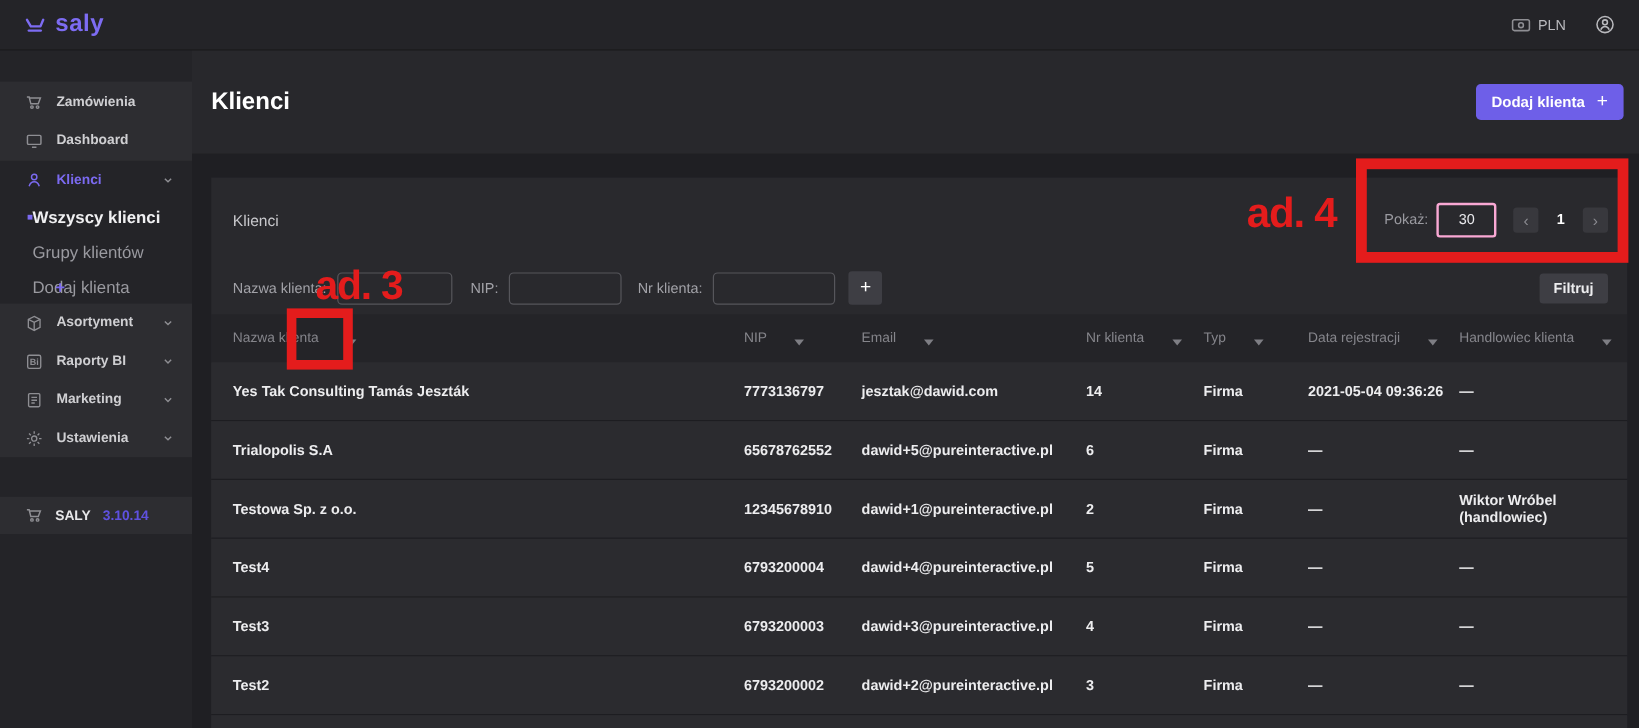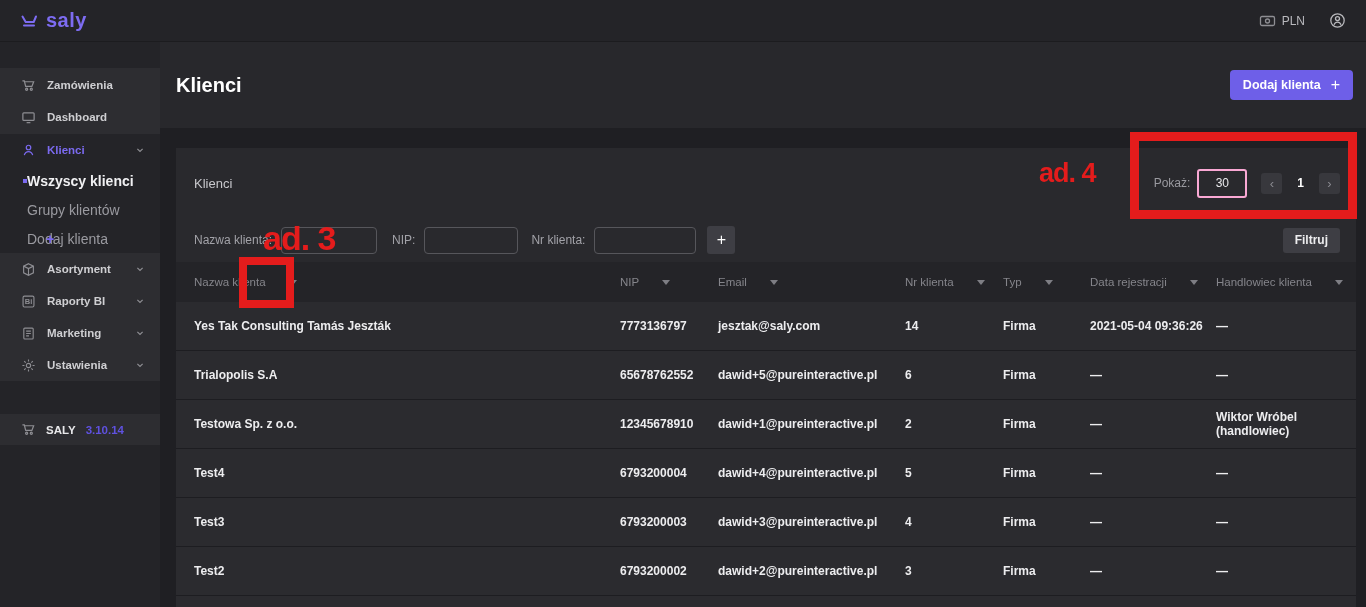--- a/index.html
+++ b/index.html
@@ -68,32 +68,32 @@
   .f-nip{width:94px;margin-right:13px;}
   .f-nr{width:102px;margin-right:11px;}
   .plus-btn{width:28px;height:28px;background:#3e3e44;border:none;border-radius:3px;color:#fff;
             font-size:16px;cursor:pointer;line-height:26px;padding:0;}
   .filter-btn{margin-left:auto;height:25px;padding:4px 12px;background:#3e3e44;border:none;border-radius:3px;
               color:#ededef;font-size:12px;font-weight:bold;cursor:pointer;font-family:"Liberation Sans",sans-serif;}
 
   
   .t-grid{display:grid;grid-template-columns:426px 98px 187px 98px 87px 126px 1fr;align-items:center;padding-left:18px;}
   .t-head{height:40px;background:#242428;color:#85858b;font-size:11.5px;}
-  .th{display:flex;align-items:center;gap:23px;cursor:pointer;}
+  .th{display:flex;align-items:flex-end;gap:23px;cursor:pointer;}
   .sort{width:0;height:0;border-left:4px solid transparent;border-right:4px solid transparent;
         border-top:5px solid #7e7e84;}
   .t-row{height:49px;background:#2b2b2f;border-bottom:1px solid #1d1d21;color:#ededef;
          font-size:12px;font-weight:bold;cursor:pointer;}
   .t-row-partial{height:11px;background:#2b2b2f;}
 
   
   .ann{position:absolute;z-index:10;pointer-events:none;}
   .ann-text{color:#e41c1c;font-weight:bold;letter-spacing:-1px;line-height:1;}
   .ann-ad3{left:263px;top:221px;font-size:34px;}
-  .ann-ad4{left:1039px;top:160px;font-size:27px;}
+  .ann-ad4{left:1039px;top:160px;font-size:35px;}
   .ann-box-sort{left:239px;top:257px;width:55px;height:51px;border:8px solid #e41c1c;}
   .ann-box-pager{left:1130px;top:132px;width:227px;height:87px;border:9px solid #e41c1c;}
 
   svg{display:block;}
 </style>
 </head>
 <body>
 
 <div class="app">
 
@@ -314,21 +314,21 @@
 
   <div class="th">
     <span>Handlowiec klienta</span>
     <span class="sort"></span>
   </div>
 </div>
     <div>
   <div class="t-grid t-row">
     <span>Yes Tak Consulting Tamás Jeszták</span>
     <span>7773136797</span>
-    <span>jesztak@saly.com</span>
+    <span>jesztak@dawid.com</span>
     <span>14</span>
     <span>Firma</span>
     <span>2021-05-04 09:36:26</span>
     <span>—</span>
   </div>
 
   <div class="t-grid t-row">
     <span>Trialopolis S.A</span>
     <span>65678762552</span>
     <span>dawid+5@pureinteractive.pl</span>

